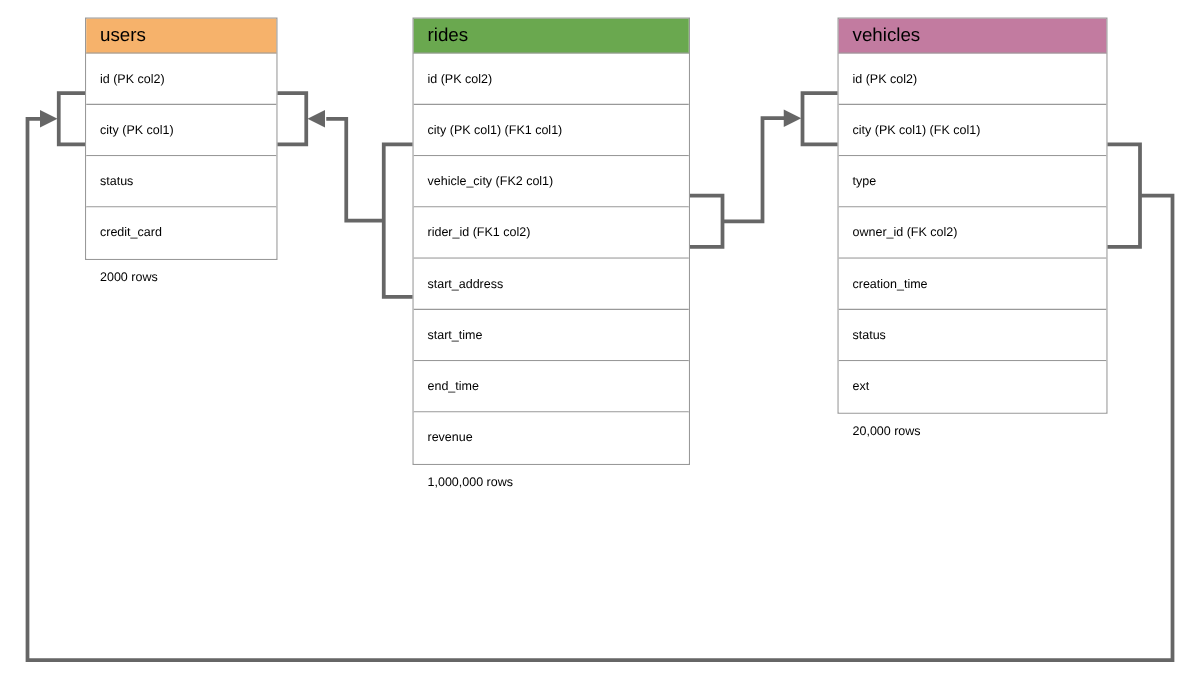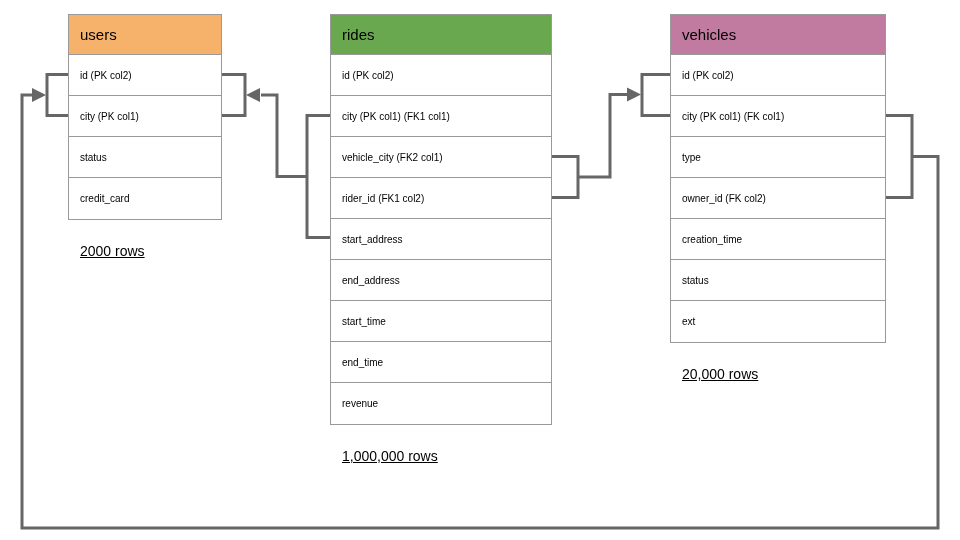--- a/index.html
+++ b/index.html
@@ -2,32 +2,32 @@
 <html><head>
 <meta charset="utf-8">
 <style>
   html,body{margin:0;padding:0;background:#fff;}
   #canvas{
     position:relative;width:960px;height:540px;background:#ffffff;overflow:hidden;
     font-family:"Liberation Sans","DejaVu Sans",sans-serif;color:#000;
   }
   .table{position:absolute;box-sizing:border-box;background:#fff;border:1px solid #999;}
   .thead{
-    box-sizing:border-box;height:40px;display:flex;align-items:center;
+    box-sizing:border-box;height:28px;display:flex;align-items:center;
     padding:0 11px;font-size:15px;border-bottom:1px solid #999;
   }
   .trow{
     box-sizing:border-box;height:41px;display:flex;align-items:center;
     padding:0 11px;font-size:10px;border-bottom:1px solid #999;background:#fff;
     white-space:nowrap;overflow:hidden;
   }
   .trow:last-child{border-bottom:none;text-align:right;}
   .rowcount{
-    position:absolute;top:100%;left:11px;margin-top:24px;
-    font-size:14px;white-space:nowrap;text-decoration:underline;
+    position:absolute;top:100%;left:11px;margin-top:10px;
+    font-size:10px;white-space:nowrap;
   }
   #connectors{position:absolute;left:0;top:0;width:960px;height:540px;pointer-events:none;z-index:5;}
 </style>
 </head>
 <body>
 
 <div id="canvas">
 
   <svg id="connectors" viewBox="0 0 960 540" xmlns="http://www.w3.org/2000/svg">
       <path d="M222,74.5 L245,74.5 L245,115.5 L222,115.5" fill="none" stroke="#666666" stroke-width="3"></path>
@@ -56,21 +56,20 @@
   </div>
 
   <div class="table" id="t-rides" style="left: 330px; top: 14px; width: 222px; border-color: rgb(153, 153, 153);">
     <div class="thead" style="background: rgb(106, 168, 79); border-bottom-color: rgb(153, 153, 153);">rides</div>
     <div class="tbody">
         <div class="trow" style="border-bottom-color: rgb(153, 153, 153);">id (PK col2)</div>
         <div class="trow" style="border-bottom-color: rgb(153, 153, 153);">city (PK col1) (FK1 col1)</div>
         <div class="trow" style="border-bottom-color: rgb(153, 153, 153);">vehicle_city (FK2 col1)</div>
         <div class="trow" style="border-bottom-color: rgb(153, 153, 153);">rider_id (FK1 col2)</div>
         <div class="trow" style="border-bottom-color: rgb(153, 153, 153);">start_address</div>
-        <div class="trow" style="border-bottom-color: rgb(153, 153, 153);">end_address</div>
         <div class="trow" style="border-bottom-color: rgb(153, 153, 153);">start_time</div>
         <div class="trow" style="border-bottom-color: rgb(153, 153, 153);">end_time</div>
         <div class="trow" style="border-bottom-color: rgb(153, 153, 153);">revenue</div>
       </div>
     <div class="rowcount">1,000,000 rows</div>
   </div>
 
   <div class="table" id="t-vehicles" style="left: 670px; top: 14px; width: 216px; border-color: rgb(153, 153, 153);">
     <div class="thead" style="background: rgb(194, 123, 160); border-bottom-color: rgb(153, 153, 153);">vehicles</div>
     <div class="tbody">

